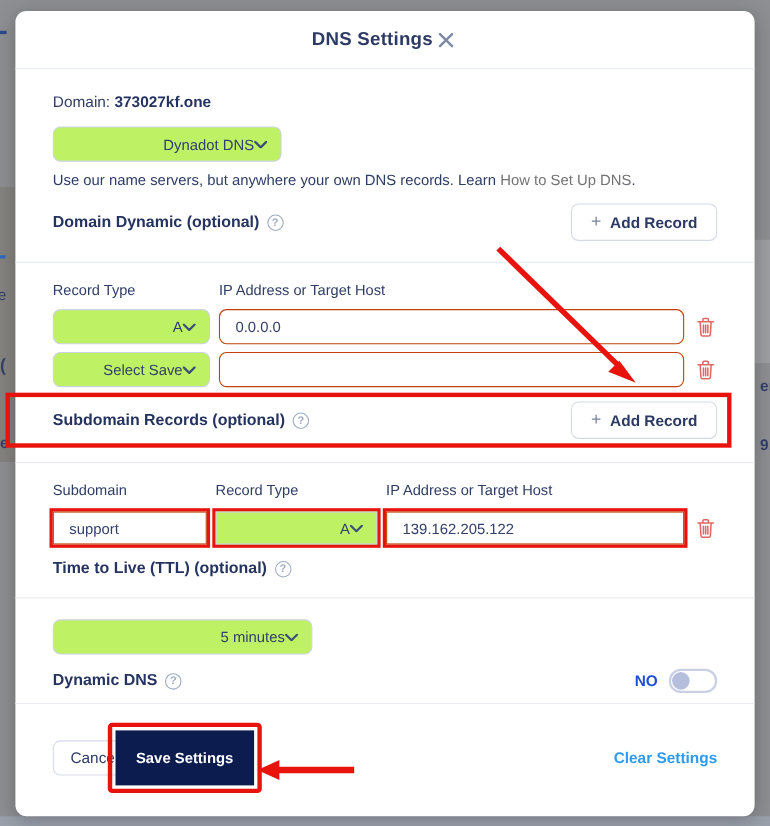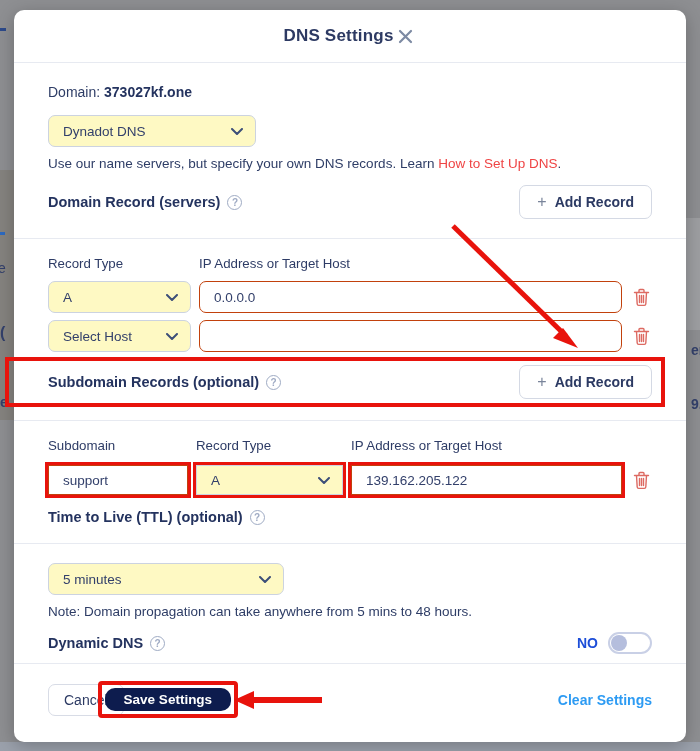--- a/index.html
+++ b/index.html
@@ -17,27 +17,27 @@
   .modal-header { height:53px; display:flex; align-items:center; justify-content:center;
                   padding:0 24px 0 24px; border-bottom:1px solid #e7eaf1; }
   .modal-title { font-size:17px; font-weight:700; color:#2d3a63; letter-spacing:.2px; }
   .close-btn { background:none; border:none; cursor:pointer; padding:4px; line-height:0; }
 
   .modal-body { padding:0 34px; }
 
   .domain-line { margin-top:21px; font-size:14px; color:#2e3d66; }
   .domain-line b { font-weight:700; color:#24335f; }
 
-  .select { display:flex; align-items:center; justify-content:space-between;
-            height:32px; border:1px solid #ccd3e0; border-radius:7px; background:#fef9c3;
+  .select { display:flex; align-items:center; justify-content:flex-end;
+            height:32px; border:1px solid #ccd3e0; border-radius:7px; background:#bef264;
             font-size:13.5px; color:#33406b; padding:0 12px 0 14px; cursor:pointer; }
   .dns-select { width:208px; margin-top:15px; }
 
   .desc { margin-top:9px; font-size:13.5px; color:#2e3d66; }
-  .desc a { color:#ef4444; text-decoration:none;text-align:right; }
+  .desc a { color:#737373; text-decoration:none;text-align:right; }
 
   .section-row { margin-top:14px; display:flex; align-items:center; justify-content:space-between; }
   .heading { font-size:14.5px; font-weight:700; color:#24335f; display:flex; align-items:center; }
   .help { display:inline-flex; align-items:center; justify-content:center;
           width:15px; height:15px; border:1px solid #9fabc4; border-radius:50%;
           color:#9fabc4; font-size:10px; font-weight:700; margin-left:7px; cursor:pointer; }
   .add-btn { display:flex; align-items:center; gap:8px; height:34px; padding:0 17px;
              background:#fff; border:1px solid #d4d9e4; border-radius:7px; cursor:pointer;
              font-family:inherit; font-size:14px; font-weight:600; color:#2c3a63; }
   .add-btn .plus { color:#79849a; font-size:16px; font-weight:400; }
@@ -72,21 +72,21 @@
   .toggle { width:44px; height:22px; border:2px solid #c9d0e6; border-radius:12px;
             background:#fff; position:relative; cursor:pointer; }
   .knob { position:absolute; left:1px; top:1px; width:16px; height:16px;
           border-radius:50%; background:#b5bedd; }
 
   .footer { margin-top:17px; display:flex; align-items:center; position:relative; }
   .cancel-btn { height:32px; padding:0 15px; background:#fff; border:1px solid #d8dce6;
                 border-radius:7px; font-family:inherit; font-size:14px; color:#2c3a63; cursor:pointer; }
   .save-wrap { border:4px solid #e8130c; border-radius:4px; padding:3px; margin-left:-26px;
                background:transparent; position:relative; z-index:3; }
-  .save-btn { height:23px; padding:0 19px; background:#0d1c4e; border:none; border-radius:10px;
+  .save-btn { height:50px; padding:0 19px; background:#0d1c4e; border:none; border-radius:0;
               font-family:inherit; font-size:13.5px; font-weight:600; color:#ffffff; cursor:pointer; }
   .clear-link { margin-left:auto; font-size:14px; font-weight:600; color:#2d9bf3;
                 text-decoration:none; }
 
   
   .anno { position:absolute; pointer-events:none; z-index:5; }
   .anno-box-subdomain { left:5px; top:357px; width:660px; height:50px; border:4px solid #e8130c; }
   svg.anno { overflow:visible; }
 </style>
 </head>
@@ -121,27 +121,27 @@
     </div>
 
     <div class="select dns-select">
       <span>Dynadot DNS</span>
       <svg width="12" height="7" viewBox="0 0 12 7">
         <path d="M1 1 L6 6 L11 1" fill="none" stroke="#3d4f79" stroke-width="2" stroke-linecap="round" stroke-linejoin="round"></path>
       </svg>
     </div>
 
     <p class="desc">
-      <span>Use our name servers, but specify your own DNS records. Learn</span>
+      <span>Use our name servers, but anywhere your own DNS records. Learn</span>
       <a href="#">How to Set Up DNS</a><span>.</span>
     </p>
 
     <div class="section-row">
       <span class="heading">
-        <span>Domain Record (servers)</span>
+        <span>Domain Dynamic (optional)</span>
         <span class="help">?</span>
       </span>
       <button class="add-btn">
         <span class="plus">+</span>
         <span>Add Record</span>
       </button>
     </div>
 
     <div class="divider div-1"></div>
 
@@ -161,21 +161,21 @@
       <input class="field" value="0.0.0.0" style="">
       <button class="trash-btn">
         <svg width="17" height="19" viewBox="0 0 17 19">
           <path d="M1.5 4.5 H15.5 M6 4 V2.5 A1 1 0 0 1 7 1.5 H10 A1 1 0 0 1 11 2.5 V4 M3.5 4.5 L4.2 16 A1.5 1.5 0 0 0 5.7 17.4 H11.3 A1.5 1.5 0 0 0 12.8 16 L13.5 4.5 M6.5 7.5 V14.5 M8.5 7.5 V14.5 M10.5 7.5 V14.5" fill="none" stroke="#dd6a62" stroke-width="1.4" stroke-linecap="round"></path>
         </svg>
       </button>
     </div>
 
     <div class="rec-row" style="margin-top:7px;">
       <div class="select">
-        <span>Select Host</span>
+        <span>Select Save</span>
         <svg width="12" height="7" viewBox="0 0 12 7">
             <path d="M1 1 L6 6 L11 1" fill="none" stroke="#3d4f79" stroke-width="2" stroke-linecap="round" stroke-linejoin="round"></path>
           </svg>
       </div>
       <input class="field" value="" style="">
       <button class="trash-btn">
         <svg width="17" height="19" viewBox="0 0 17 19">
           <path d="M1.5 4.5 H15.5 M6 4 V2.5 A1 1 0 0 1 7 1.5 H10 A1 1 0 0 1 11 2.5 V4 M3.5 4.5 L4.2 16 A1.5 1.5 0 0 0 5.7 17.4 H11.3 A1.5 1.5 0 0 0 12.8 16 L13.5 4.5 M6.5 7.5 V14.5 M8.5 7.5 V14.5 M10.5 7.5 V14.5" fill="none" stroke="#dd6a62" stroke-width="1.4" stroke-linecap="round"></path>
         </svg>
       </button>
@@ -224,21 +224,20 @@
 
     <div class="divider div-3"></div>
 
     <div class="select ttl-select">
       <span>5 minutes</span>
       <svg width="12" height="7" viewBox="0 0 12 7">
           <path d="M1 1 L6 6 L11 1" fill="none" stroke="#3d4f79" stroke-width="2" stroke-linecap="round" stroke-linejoin="round"></path>
         </svg>
     </div>
 
-    <p class="note">Note: Domain propagation can take anywhere from 5 mins to 48 hours.</p>
 
     <div class="dyn-row">
       <span class="heading">
         <span>Dynamic DNS</span>
         <span class="help">?</span>
       </span>
       <span class="toggle-group">
         <span class="toggle-label">NO</span>
         <span class="toggle">
           <span class="knob"></span>

